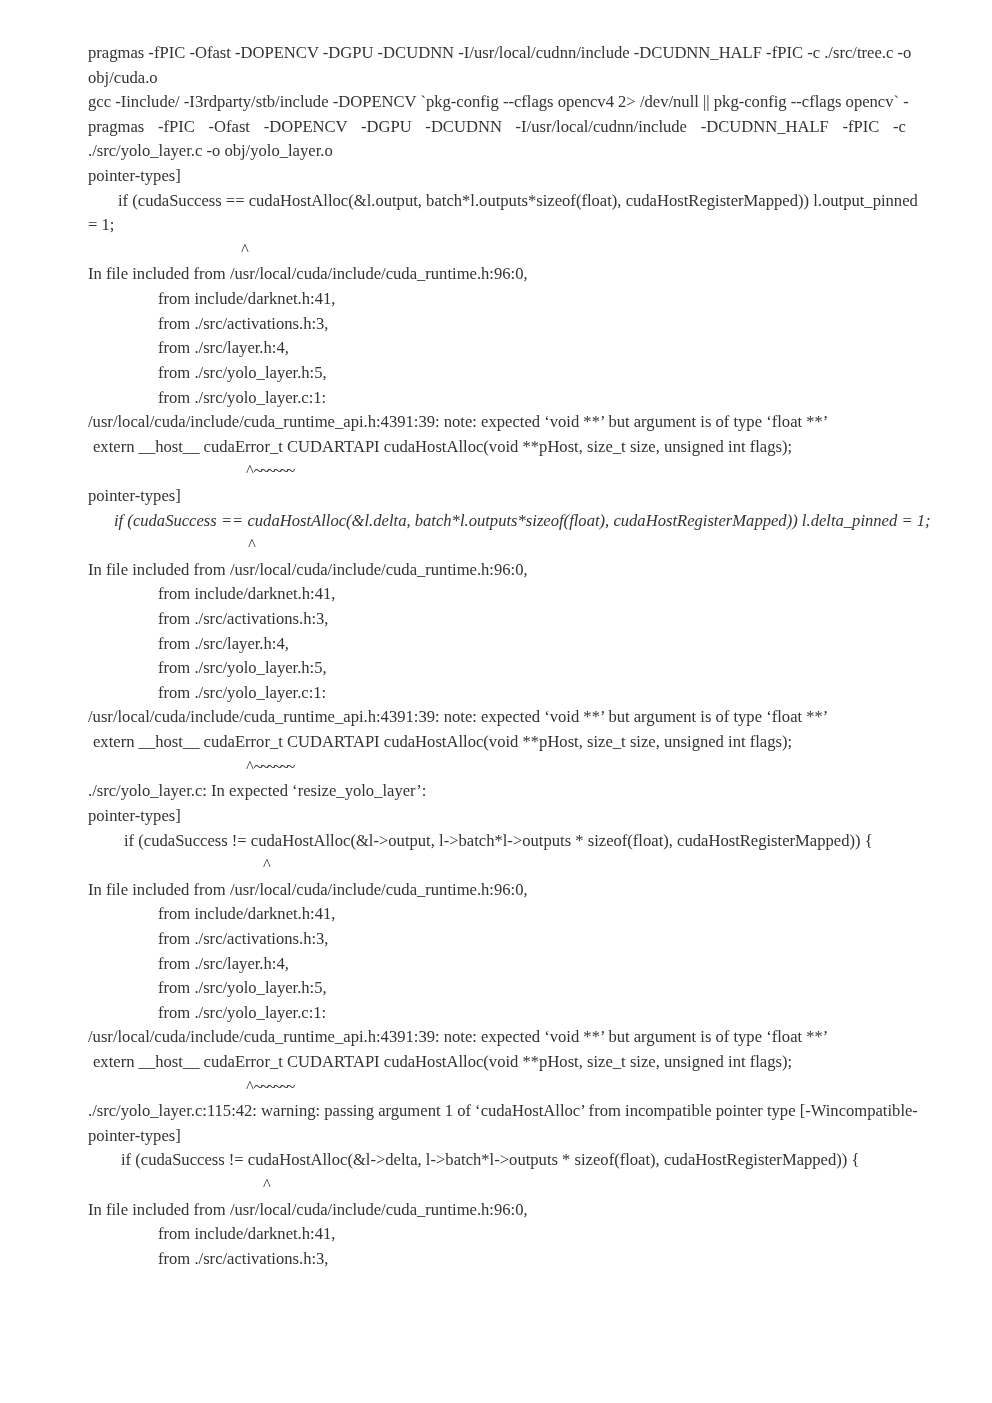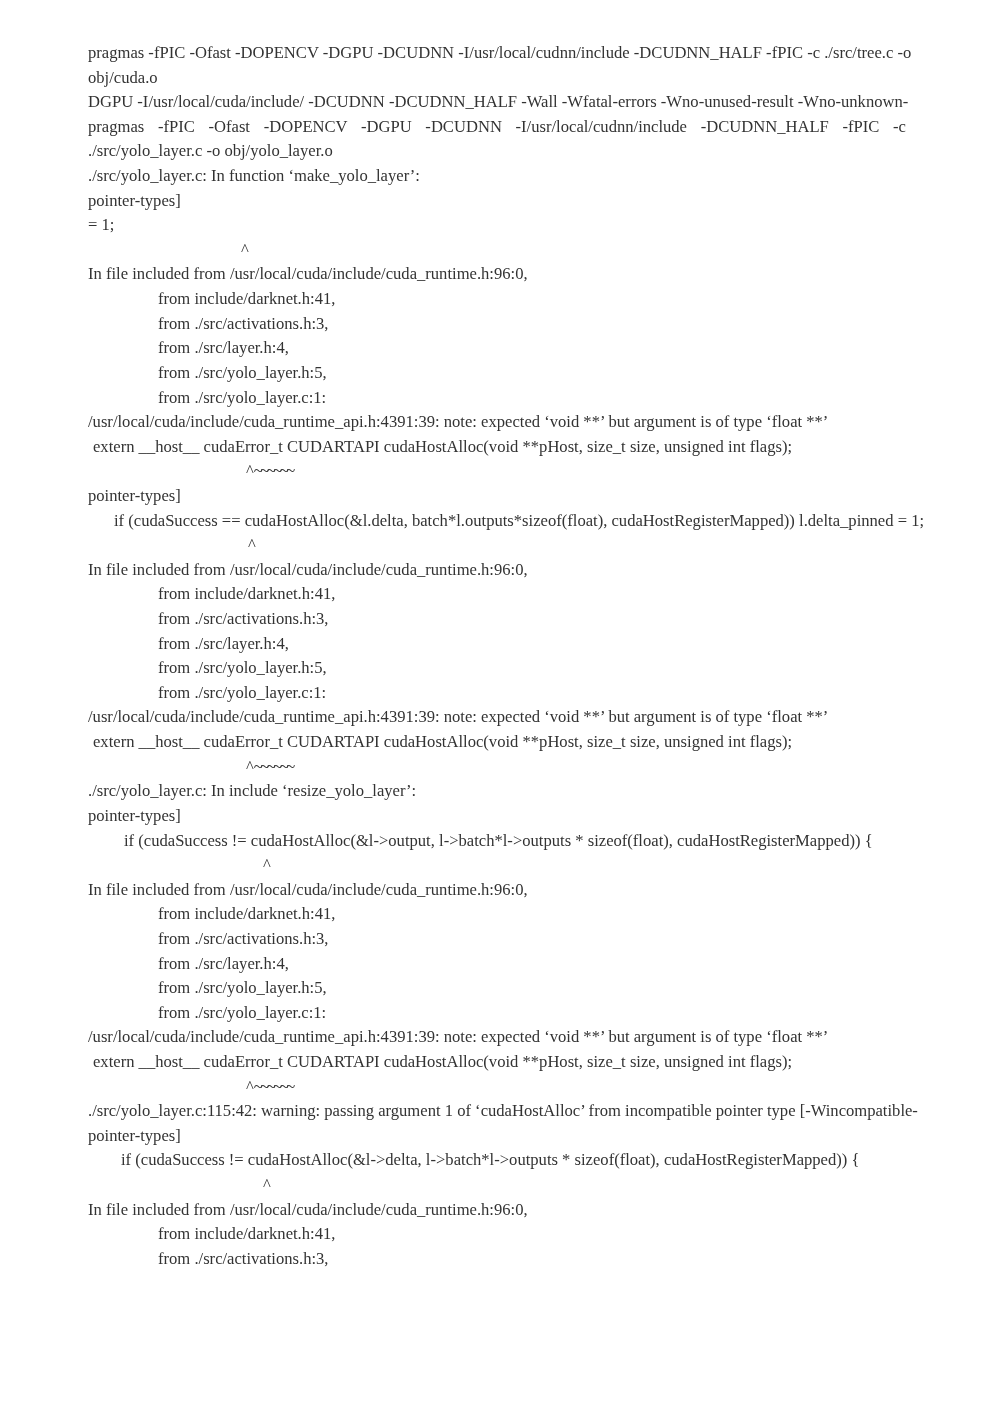--- a/index.html
+++ b/index.html
@@ -39,49 +39,49 @@
     letter-spacing: -2.5px;
   }
 </style>
 </head>
 <body>
 
 <div class="page">
   <div class="content" id="log-content">
       <div class="line just">pragmas -fPIC -Ofast -DOPENCV -DGPU -DCUDNN -I/usr/local/cudnn/include -DCUDNN_HALF -fPIC -c ./src/tree.c -o</div>
       <div class="line">obj/cuda.o</div>
-      <div class="line just">DGPU -I/usr/local/cuda/include/ -DCUDNN -DCUDNN_HALF -Wall -Wfatal-errors -Wno-unused-result -Wno-unknown-</div>
+      <div class="line just">gcc -Iinclude/ -I3rdparty/stb/include -DOPENCV `pkg-config --cflags opencv4 2&gt; /dev/null || pkg-config --cflags opencv` -</div>
       <div class="line just">pragmas -fPIC -Ofast -DOPENCV -DGPU -DCUDNN -I/usr/local/cudnn/include -DCUDNN_HALF -fPIC -c</div>
       <div class="line">./src/yolo_layer.c -o obj/yolo_layer.o</div>
-      <div class="line">./src/yolo_layer.c: In function ‘make_yolo_layer’:</div>
       <div class="line">pointer-types]</div>
+      <div class="line just" style="padding-left: 30px;">if (cudaSuccess == cudaHostAlloc(&amp;l.output, batch*l.outputs*sizeof(float), cudaHostRegisterMapped)) l.output_pinned</div>
       <div class="line">= 1;</div>
       <div class="line" style="padding-left: 153px;">^</div>
       <div class="line">In file included from /usr/local/cuda/include/cuda_runtime.h:96:0,</div>
       <div class="line" style="padding-left: 70px;">from include/darknet.h:41,</div>
       <div class="line" style="padding-left: 70px;">from ./src/activations.h:3,</div>
       <div class="line" style="padding-left: 70px;">from ./src/layer.h:4,</div>
       <div class="line" style="padding-left: 70px;">from ./src/yolo_layer.h:5,</div>
       <div class="line" style="padding-left: 70px;">from ./src/yolo_layer.c:1:</div>
       <div class="line">/usr/local/cuda/include/cuda_runtime_api.h:4391:39: note: expected ‘void **’ but argument is of type ‘float **’</div>
       <div class="line" style="padding-left: 5px;">extern __host__ cudaError_t CUDARTAPI cudaHostAlloc(void **pHost, size_t size, unsigned int flags);</div>
       <div class="line" style="padding-left: 158px;"><span class="caret-mark">^</span><span class="tilde">~~~~~~</span></div>
       <div class="line">pointer-types]</div>
-      <div class="line just" style="padding-left: 26px;">if (cudaSuccess == cudaHostAlloc(&amp;l.delta, batch*l.outputs*sizeof(float), cudaHostRegisterMapped)) l.delta_pinned = 1;</div>
+      <div class="line just" style="padding-left: 26px; font-style: italic;">if (cudaSuccess == cudaHostAlloc(&amp;l.delta, batch*l.outputs*sizeof(float), cudaHostRegisterMapped)) l.delta_pinned = 1;</div>
       <div class="line" style="padding-left: 160px;">^</div>
       <div class="line">In file included from /usr/local/cuda/include/cuda_runtime.h:96:0,</div>
       <div class="line" style="padding-left: 70px;">from include/darknet.h:41,</div>
       <div class="line" style="padding-left: 70px;">from ./src/activations.h:3,</div>
       <div class="line" style="padding-left: 70px;">from ./src/layer.h:4,</div>
       <div class="line" style="padding-left: 70px;">from ./src/yolo_layer.h:5,</div>
       <div class="line" style="padding-left: 70px;">from ./src/yolo_layer.c:1:</div>
       <div class="line">/usr/local/cuda/include/cuda_runtime_api.h:4391:39: note: expected ‘void **’ but argument is of type ‘float **’</div>
       <div class="line" style="padding-left: 5px;">extern __host__ cudaError_t CUDARTAPI cudaHostAlloc(void **pHost, size_t size, unsigned int flags);</div>
       <div class="line" style="padding-left: 158px;"><span class="caret-mark">^</span><span class="tilde">~~~~~~</span></div>
-      <div class="line">./src/yolo_layer.c: In include ‘resize_yolo_layer’:</div>
+      <div class="line">./src/yolo_layer.c: In expected ‘resize_yolo_layer’:</div>
       <div class="line">pointer-types]</div>
       <div class="line" style="padding-left: 36px;">if (cudaSuccess != cudaHostAlloc(&amp;l-&gt;output, l-&gt;batch*l-&gt;outputs * sizeof(float), cudaHostRegisterMapped)) {</div>
       <div class="line" style="padding-left: 175px;">^</div>
       <div class="line">In file included from /usr/local/cuda/include/cuda_runtime.h:96:0,</div>
       <div class="line" style="padding-left: 70px;">from include/darknet.h:41,</div>
       <div class="line" style="padding-left: 70px;">from ./src/activations.h:3,</div>
       <div class="line" style="padding-left: 70px;">from ./src/layer.h:4,</div>
       <div class="line" style="padding-left: 70px;">from ./src/yolo_layer.h:5,</div>
       <div class="line" style="padding-left: 70px;">from ./src/yolo_layer.c:1:</div>
       <div class="line">/usr/local/cuda/include/cuda_runtime_api.h:4391:39: note: expected ‘void **’ but argument is of type ‘float **’</div>

